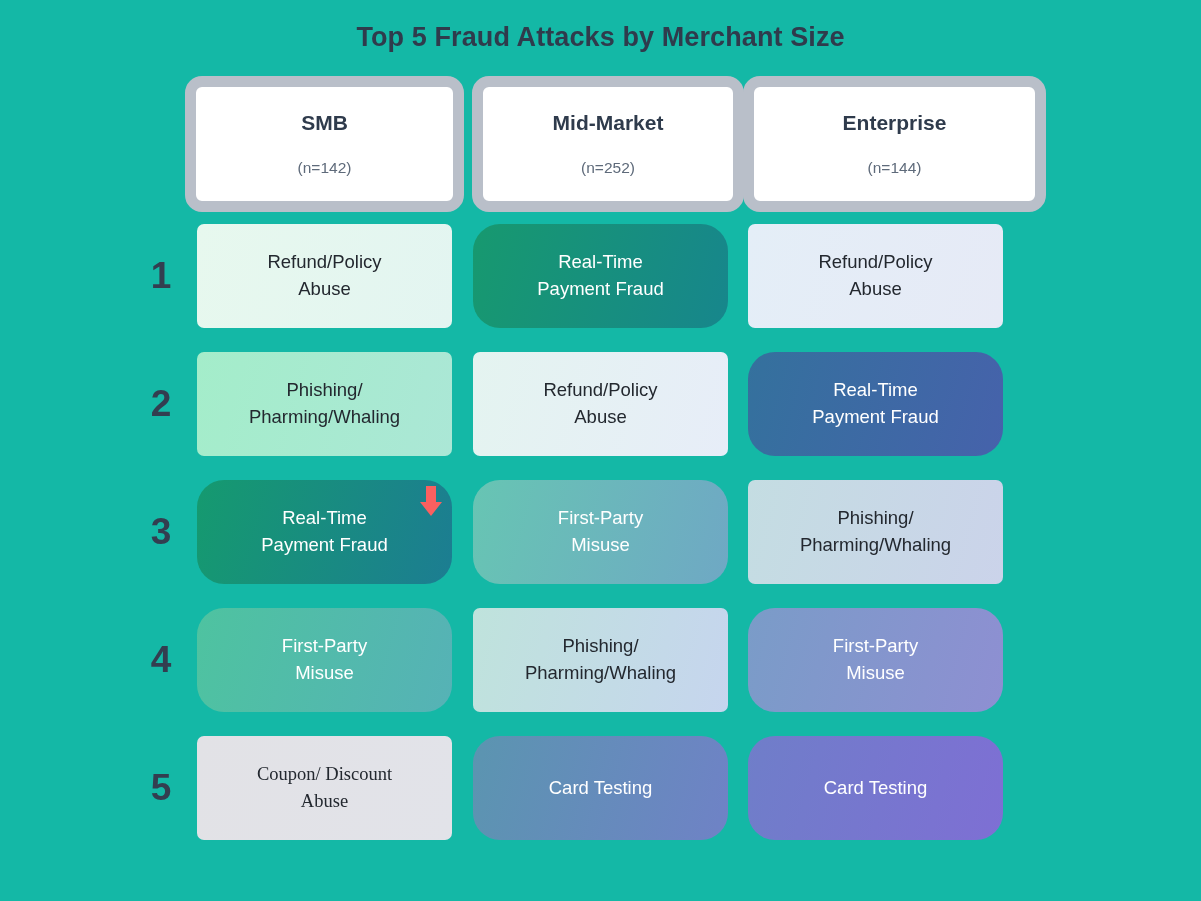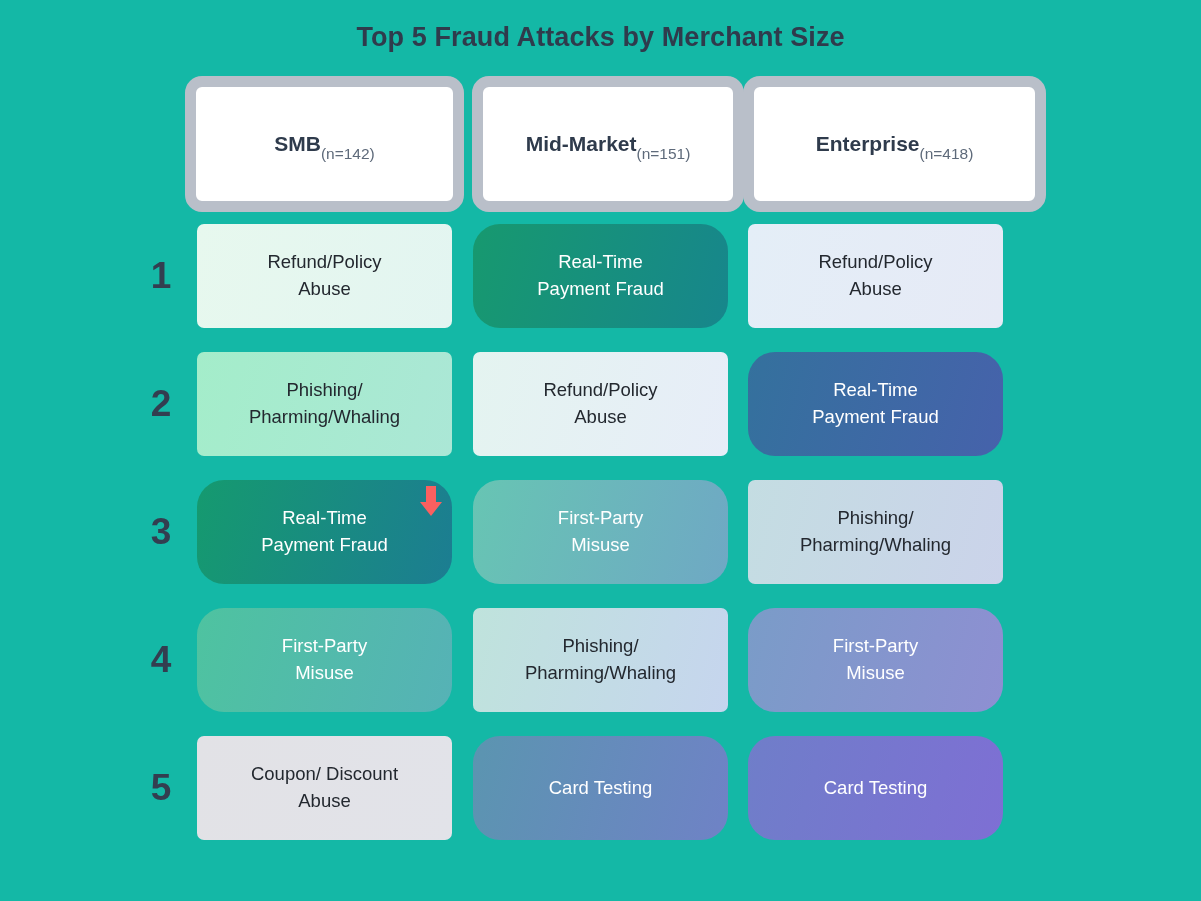--- a/index.html
+++ b/index.html
@@ -45,21 +45,21 @@
   }
   .header-cell {
     position: absolute;
     top: 0;
     height: 136px;
     box-sizing: border-box;
     background: #ffffff;
     border: 11px solid #b9bfc9;
     border-radius: 17px;
     display: flex;
-    flex-direction: row;
+    flex-direction: column;
     align-items: center;
     justify-content: center;
   }
   .header-cell.c0 { left: 0px;   width: 279px; }
   .header-cell.c1 { left: 287px; width: 272px; }
   .header-cell.c2 { left: 558px; width: 303px; }
 
   .header-name {
     font-size: 21px;
     font-weight: bold;
@@ -137,25 +137,25 @@
 
   <div class="title">Top 5 Fraud Attacks by Merchant Size</div>
 
   <div class="header-row">
     <div class="header-cell c0">
       <div class="header-name">SMB</div>
       <div class="header-sub">(n=142)</div>
     </div>
     <div class="header-cell c1">
       <div class="header-name">Mid-Market</div>
-      <div class="header-sub">(n=151)</div>
+      <div class="header-sub">(n=252)</div>
     </div>
     <div class="header-cell c2">
       <div class="header-name">Enterprise</div>
-      <div class="header-sub">(n=418)</div>
+      <div class="header-sub">(n=144)</div>
     </div>
   </div>
 
   <div class="grid" id="grid">
       <div class="rank-row">
         <div class="rank-num">1</div>
         <div class="cell col0 light" style="background: linear-gradient(105deg, rgb(231, 248, 238) 0%, rgb(227, 245, 241) 100%);"><span>Refund/Policy
 Abuse</span></div>
         <div class="cell col1 dark" style="background: linear-gradient(105deg, rgb(23, 153, 111) 0%, rgb(23, 134, 140) 100%);"><span>Real-Time
 Payment Fraud</span></div>
@@ -186,20 +186,20 @@
         <div class="rank-num">4</div>
         <div class="cell col0 dark" style="background: linear-gradient(105deg, rgb(78, 195, 160) 0%, rgb(86, 178, 182) 100%);"><span>First-Party
 Misuse</span></div>
         <div class="cell col1 light" style="background: linear-gradient(105deg, rgb(191, 227, 220) 0%, rgb(198, 213, 238) 100%);"><span>Phishing/
 Pharming/Whaling</span></div>
         <div class="cell col2 dark" style="background: linear-gradient(105deg, rgb(122, 156, 200) 0%, rgb(142, 143, 210) 100%);"><span>First-Party
 Misuse</span></div>
       </div>
       <div class="rank-row">
         <div class="rank-num">5</div>
-        <div class="cell col0 light" style="background: linear-gradient(105deg, rgb(226, 226, 230) 0%, rgb(226, 227, 233) 100%);"><span>Coupon/ Discount
+        <div class="cell col0 light" style="background: linear-gradient(105deg, rgb(226, 226, 230) 0%, rgb(226, 227, 233) 100%); font-family: Liberation Serif, serif;"><span>Coupon/ Discount
 Abuse</span></div>
         <div class="cell col1 dark" style="background: linear-gradient(105deg, rgb(91, 149, 176) 0%, rgb(111, 130, 198) 100%);"><span>Card Testing</span></div>
         <div class="cell col2 dark" style="background: linear-gradient(105deg, rgb(111, 126, 201) 0%, rgb(126, 111, 212) 100%);"><span>Card Testing</span></div>
       </div>
     </div>
 
 </div>
 
 </body></html>

